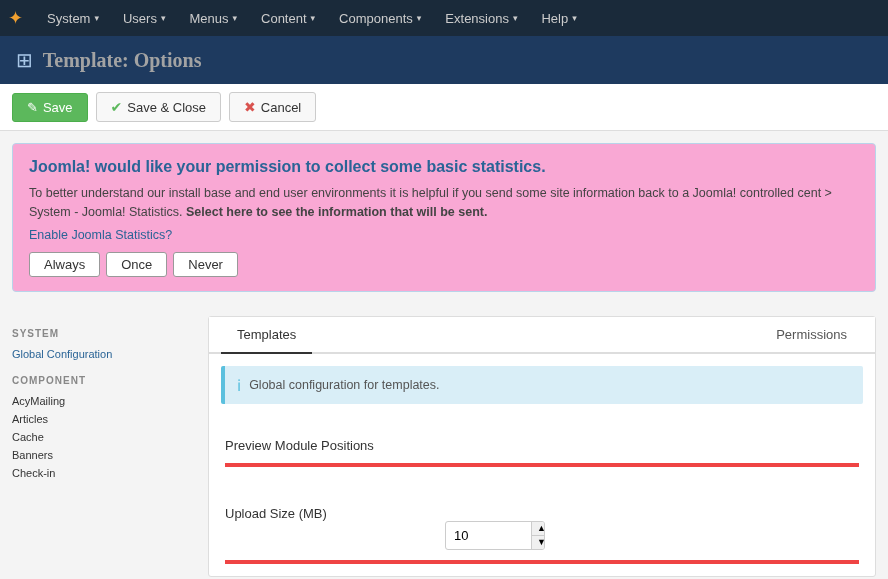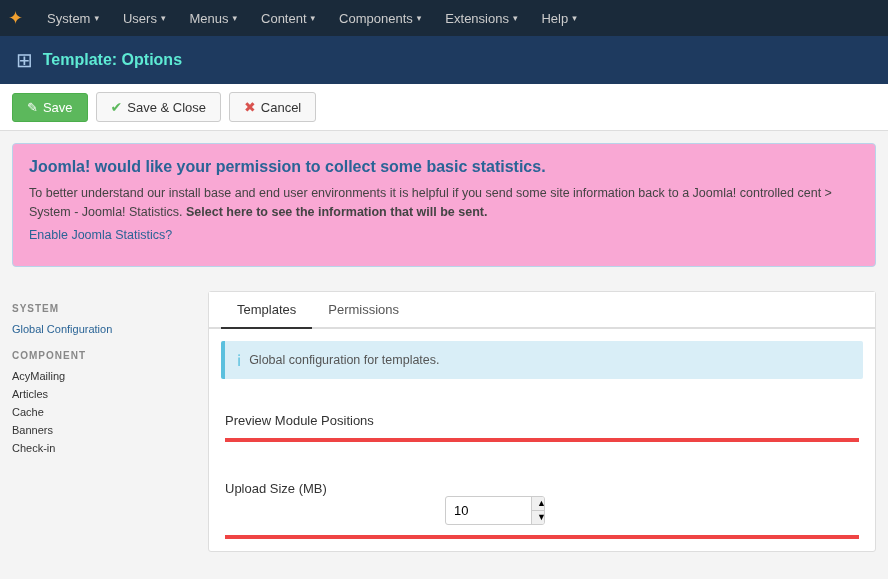--- a/index.html
+++ b/index.html
@@ -42,23 +42,24 @@
       padding: 12px 16px;
       display: flex;
       align-items: center;
       gap: 10px;
     }
     .header-bar .header-icon {
       font-size: 20px;
       color: #aac8e8;
     }
     .header-bar .header-title {
-      font-size: 16px;
+      font-size: 20px;
       font-weight: bold;
-      color: #5eead4;
+      color: #a3a3a3;
+      font-family: Liberation Serif, serif;
     }
 
     
     .toolbar {
       background: #fff;
       border-bottom: 1px solid #ddd;
       padding: 8px 12px;
       display: flex;
       align-items: center;
       gap: 8px;
@@ -163,20 +164,21 @@
       border: 1px solid #ddd;
       border-radius: 3px;
     }
 
     
     .tabs {
       display: flex;
       border-bottom: 2px solid #ddd;
       padding: 0 12px;
       background: #fff;
+      justify-content: space-between;
     }
     .tab {
       padding: 10px 16px;
       cursor: pointer;
       font-size: 13px;
       color: #555;
       border-bottom: 2px solid transparent;
       margin-bottom: -2px;
     }
     .tab.active {
@@ -342,20 +344,25 @@
   </button>
 </div>
 
 <div class="stats-notice">
   <div class="stats-title">Joomla! would like your permission to collect some basic statistics.</div>
   <div class="stats-desc">
     <span>To better understand our install base and end user environments it is helpful if you send some site information back to a Joomla! controlled cent &gt; System - Joomla! Statistics.</span>
     <strong>Select here to see the information that will be sent.</strong>
   </div>
   <div class="stats-question">Enable Joomla Statistics?</div>
+  <div class="stats-buttons">
+    <button class="stats-btn">Always</button>
+    <button class="stats-btn">Once</button>
+    <button class="stats-btn">Never</button>
+  </div>
 </div>
 
 <div class="main-area">
 
   <div class="sidebar">
     <div class="sidebar-section-label">SYSTEM</div>
     <a class="sidebar-item active">Global Configuration</a>
     <div class="sidebar-section-label">COMPONENT</div>
     <a class="sidebar-item">AcyMailing</a>
     <a class="sidebar-item">Articles</a>

